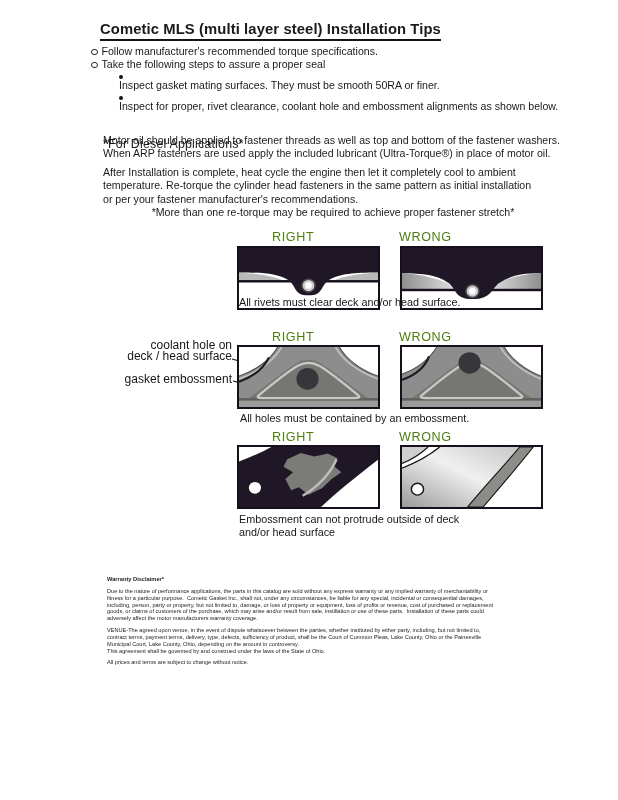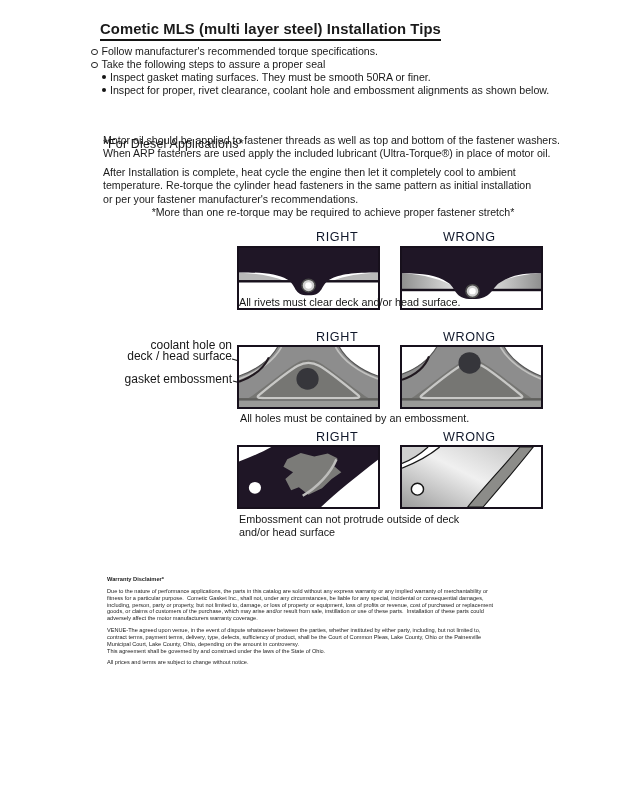--- a/index.html
+++ b/index.html
@@ -8,31 +8,31 @@
 
   .abs{position:absolute;}
 
   .title{left:100px;top:21px;font-size:14.8px;font-weight:bold;letter-spacing:.1px;
          border-bottom:2.2px solid #141414;padding-bottom:2px;width:max-content;}
 
   .tips{left:91px;top:45px;font-size:10.6px;line-height:13px;}
   .tip-row{display:flex;align-items:flex-start;white-space:nowrap;}
   .ring{flex:0 0 auto;width:4.5px;height:4.5px;border:1.1px solid #2a2a2a;border-radius:50%;
         margin:3.6px 4px 0 0;}
-  .sub{margin-left:11px;}
+  .sub{margin-left:28px;flex-direction:column;}
   .dot{flex:0 0 auto;width:4px;height:4px;background:#141414;border-radius:50%;
        margin:4px 4px 0 0;}
 
   .diesel-head{left:103px;top:137px;font-size:12.4px;font-weight:normal;letter-spacing:.2px;}
   .bodytext{left:103px;font-size:10.6px;line-height:13.4px;white-space:pre-line;width:460px;}
   .p1{top:134px;}
   .p2{top:166px;}
   .note{top:206px;text-align:center;}
 
-  .dg-label{font-size:12.6px;letter-spacing:.6px;color:#0f172a;margin-left:44px;}
+  .dg-label{font-size:12.6px;letter-spacing:.6px;color:#4d7c0f;}
   .dg-box{width:139px;height:60px;border:2.5px solid #17101c;background:#fff;}
   .dg-box svg{display:block;width:100%;height:100%;}
   .caption{font-size:10.8px;line-height:12.6px;white-space:pre-line;color:#161616;}
 
   .leader-label{font-size:12px;line-height:10.8px;text-align:right;width:121px;
                 white-space:pre-line;color:#161616;}
 
   .fineprint{left:107px;top:576px;width:420px;font-size:5.6px;line-height:6.85px;
              color:#1c1c1c;}
   .fineprint .fp-head{font-weight:bold;margin:0 0 5px 0;font-size:5.7px;}

